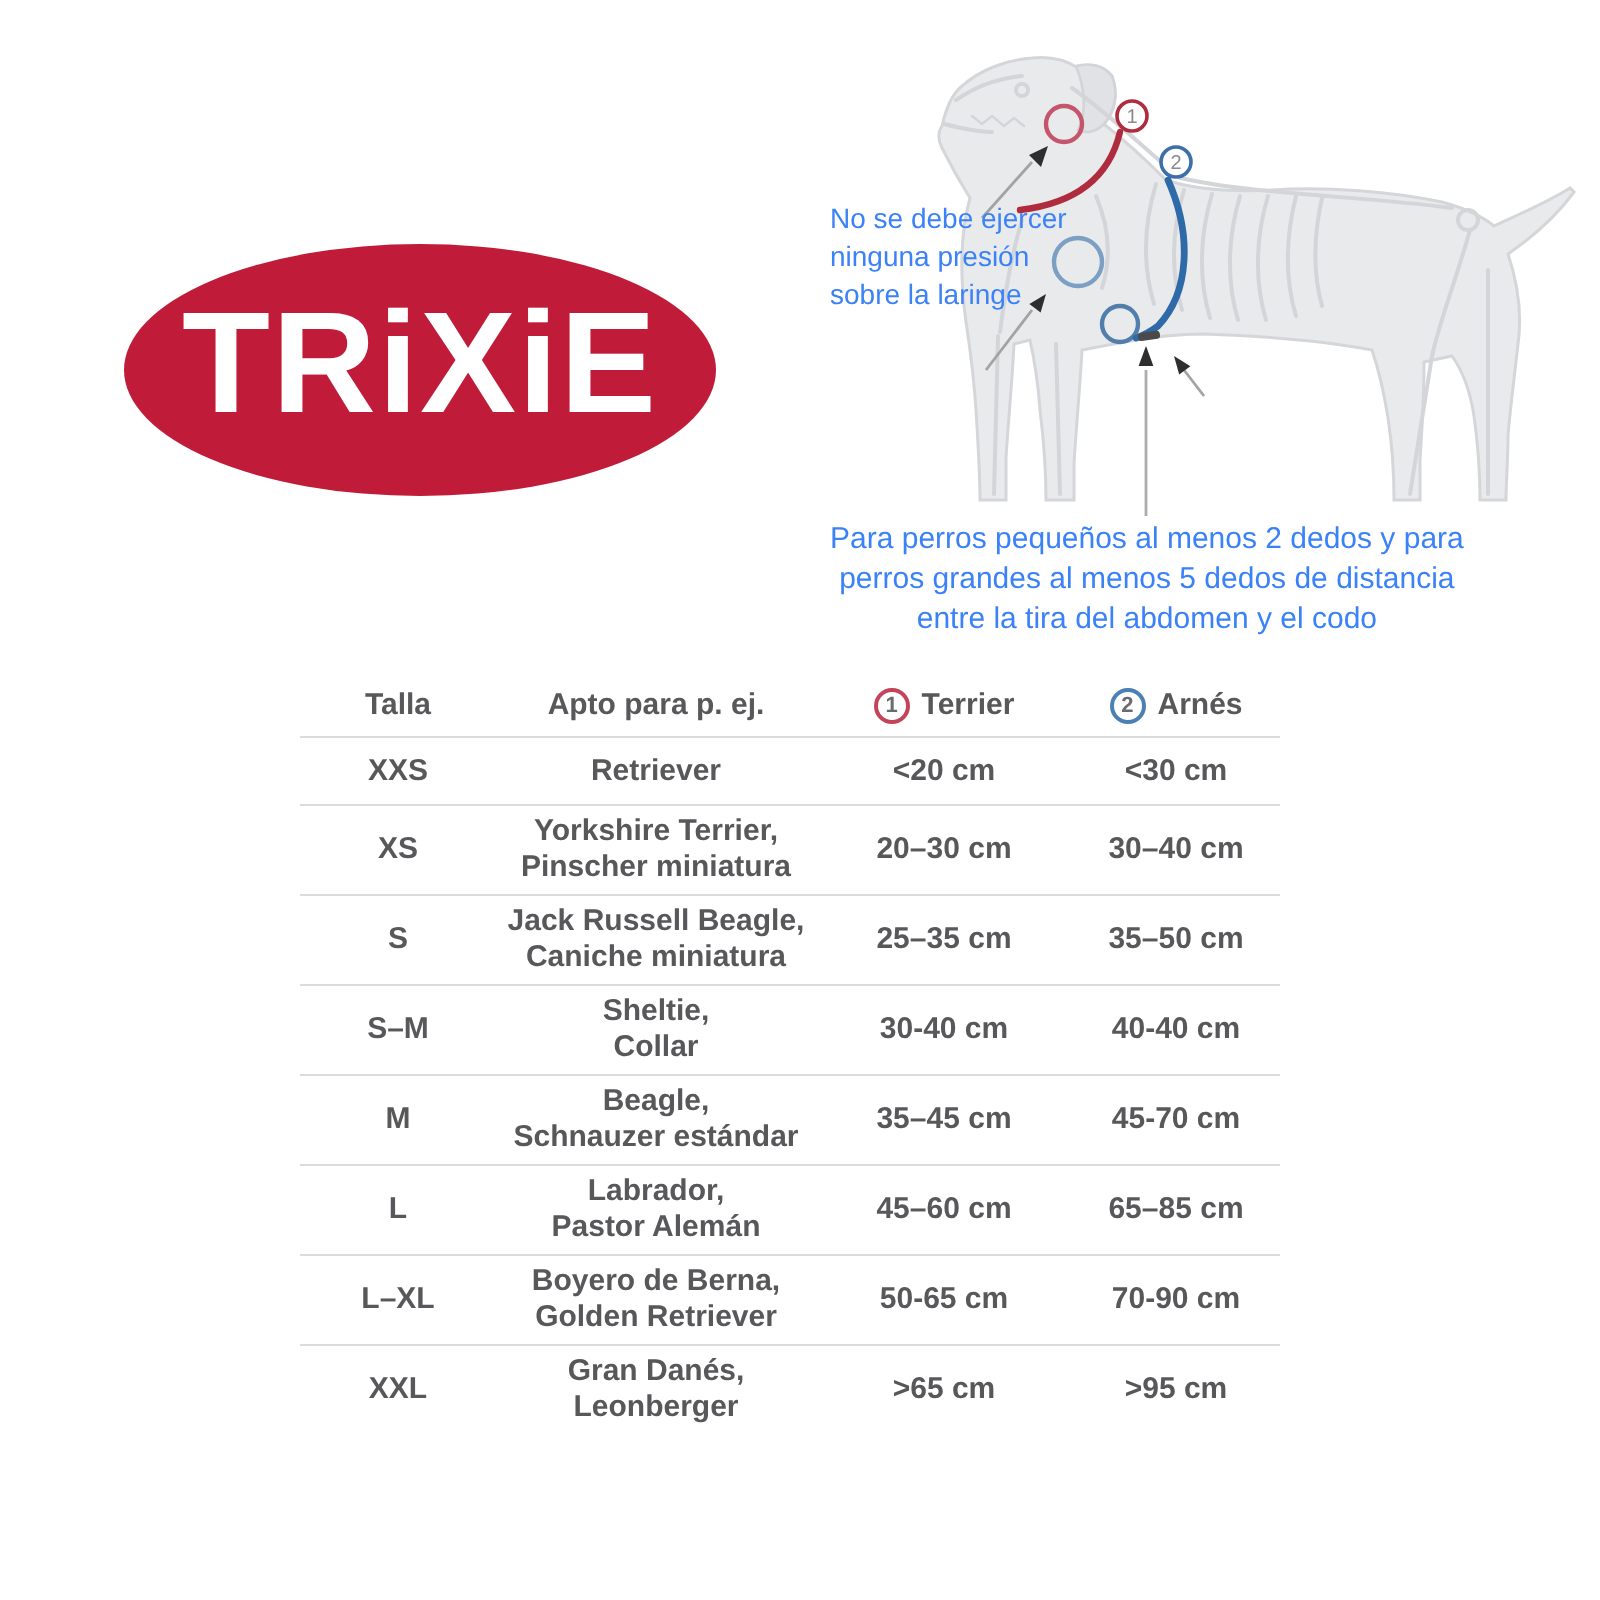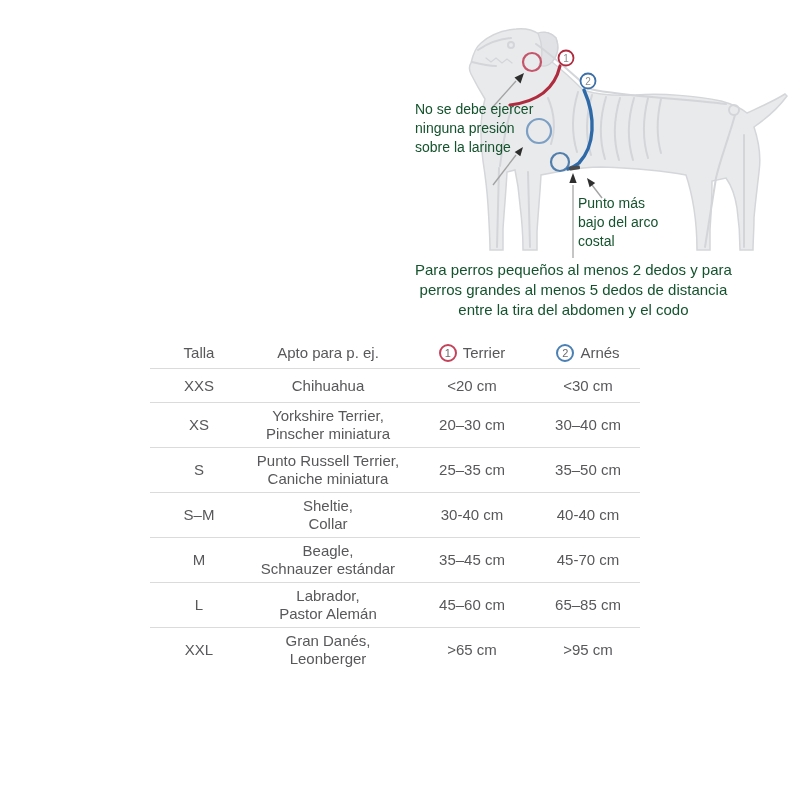--- a/index.html
+++ b/index.html
@@ -15,35 +15,35 @@
     display:flex; align-items:center; justify-content:center;
   }
   .logo-text {
     color:#ffffff; font-size:72px; font-weight:bold; letter-spacing:1px;
     transform:translateY(-3px); white-space:nowrap;
   }
 
   
   .dog-svg { position:absolute; left:398px; top:10px; }
   .note {
-    position:absolute; color:#14532d; font-size:14px; line-height:19px;
+    position:absolute; color:#3b82f6; font-size:14px; line-height:19px;
     white-space:pre-line;
   }
   .note-larynx   { left:415px; top:100px; }
   .note-shoulder { left:415px; top:182px; }
   .note-rib      { left:578px; top:194px; }
   .note-distance { left:415px; top:260px; font-size:15px; line-height:20px;text-align:center; }
 
   
   table.size-table {
     position:absolute; left:150px; top:337px; width:490px;
     border-collapse:collapse; color:#58585B; font-size:15px;
   }
   .size-table th, .size-table td {
-    font-weight:normal; text-align:center; vertical-align:middle;
+    font-weight:bold; text-align:center; vertical-align:middle;
     border-bottom:1px solid #DBDBDB; padding:0; line-height:18px;
   }
   .size-table thead th { height:31px; }
   .size-table tbody tr.row-first td { height:33px; }
   .size-table tbody td { height:44px; }
   .size-table tbody tr:last-child td { border-bottom:none; }
   .prewrap { white-space:pre-line; }
   .hdr-group { display:inline-flex; align-items:center; gap:6px; }
   .badge {
     box-sizing:border-box; width:18px; height:18px; border-radius:50%;
@@ -51,20 +51,23 @@
     justify-content:center; font-size:11px; color:#6B6B6E; line-height:1;
   }
   .badge-red  { border-color:#C4435B; }
   .badge-blue { border-color:#4B80B4; }
 </style>
 </head>
 <body>
 
 <div class="canvas">
 
+  <div class="logo">
+    <span class="logo-text">TRiXiE</span>
+  </div>
 
   <svg class="dog-svg" width="402" height="320" viewBox="398 10 402 320">
 
     <path d="M 471,63 C 473,54 476,47 481,43 C 490,35 503,30 516,29 C 525,28 533,30 539,34
          C 545,31 552,33 556,38 C 559,46 558,55 552,62 C 562,70 573,80 583,90
          C 598,95 616,96 636,95 C 663,93 697,96 721,101 C 732,104 741,108 747,113
          C 760,107 774,101 785,94 L 787,96 C 779,107 767,118 754,127
          C 759,142 761,158 759,172 C 757,190 755,205 754,218 C 754,230 753,242 753,250
          L 740,250 C 740,237 739,222 737,208 C 735,195 731,185 726,178
          L 712,181 C 712,198 711,215 710,230 C 710,238 710,245 710,250
@@ -128,23 +131,20 @@
       <line x1="573" y1="258" x2="573" y2="185" stroke="#ADADAD" stroke-width="1.4"></line>
       <polygon points="573,173 569.3,183 576.7,183" fill="#2E2E2E"></polygon>
       <line x1="602" y1="198" x2="592" y2="185" stroke="#A3A3A3" stroke-width="1.4"></line>
       <polygon points="587,178 595.2,183.1 589.6,187.3" fill="#2E2E2E"></polygon>
     </g>
   </svg>
 
   <div class="note note-larynx">No se debe ejercer
 ninguna presión
 sobre la laringe</div>
-  <div class="note note-rib">Punto más
-bajo del arco
-costal</div>
   <div class="note note-distance">Para perros pequeños al menos 2 dedos y para
 perros grandes al menos 5 dedos de distancia
 entre la tira del abdomen y el codo</div>
 
   <table class="size-table">
     <colgroup>
       <col style="width:98px">
         <col style="width:160px">
         <col style="width:128px">
         <col style="width:104px">
@@ -163,34 +163,34 @@
           <span class="hdr-group">
             <span class="badge badge-blue">2</span>
             <span>Arnés</span>
           </span>
         </th>
       </tr>
     </thead>
     <tbody>
       <tr class="row-first">
         <td>XXS</td>
-        <td class="prewrap">Chihuahua</td>
+        <td class="prewrap">Retriever</td>
         <td>&lt;20 cm</td>
         <td>&lt;30 cm</td>
       </tr>
       <tr>
         <td>XS</td>
         <td class="prewrap">Yorkshire Terrier,
 Pinscher miniatura</td>
         <td>20–30 cm</td>
         <td>30–40 cm</td>
       </tr>
       <tr>
         <td>S</td>
-        <td class="prewrap">Punto Russell Terrier,
+        <td class="prewrap">Jack Russell Beagle,
 Caniche miniatura</td>
         <td>25–35 cm</td>
         <td>35–50 cm</td>
       </tr>
       <tr>
         <td>S–M</td>
         <td class="prewrap">Sheltie,
 Collar</td>
         <td>30-40 cm</td>
         <td>40-40 cm</td>
@@ -203,20 +203,27 @@
         <td>45-70 cm</td>
       </tr>
       <tr>
         <td>L</td>
         <td class="prewrap">Labrador,
 Pastor Alemán</td>
         <td>45–60 cm</td>
         <td>65–85 cm</td>
       </tr>
       <tr>
+        <td>L–XL</td>
+        <td class="prewrap">Boyero de Berna,
+Golden Retriever</td>
+        <td>50-65 cm</td>
+        <td>70-90 cm</td>
+      </tr>
+      <tr>
         <td>XXL</td>
         <td class="prewrap">Gran Danés,
 Leonberger</td>
         <td>&gt;65 cm</td>
         <td>&gt;95 cm</td>
       </tr>
     </tbody>
   </table>
 
 </div>

